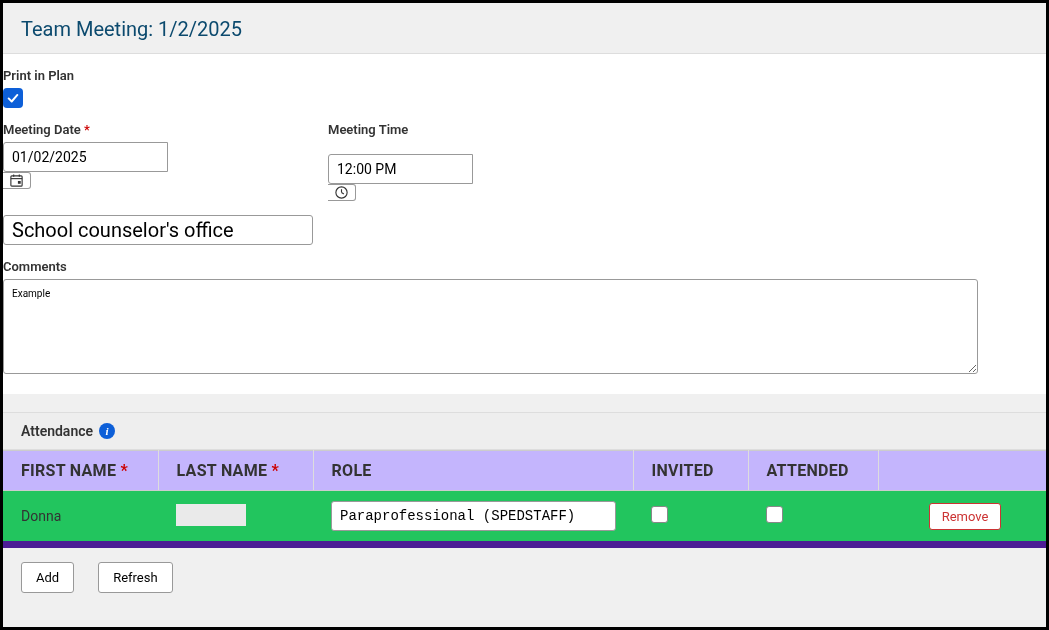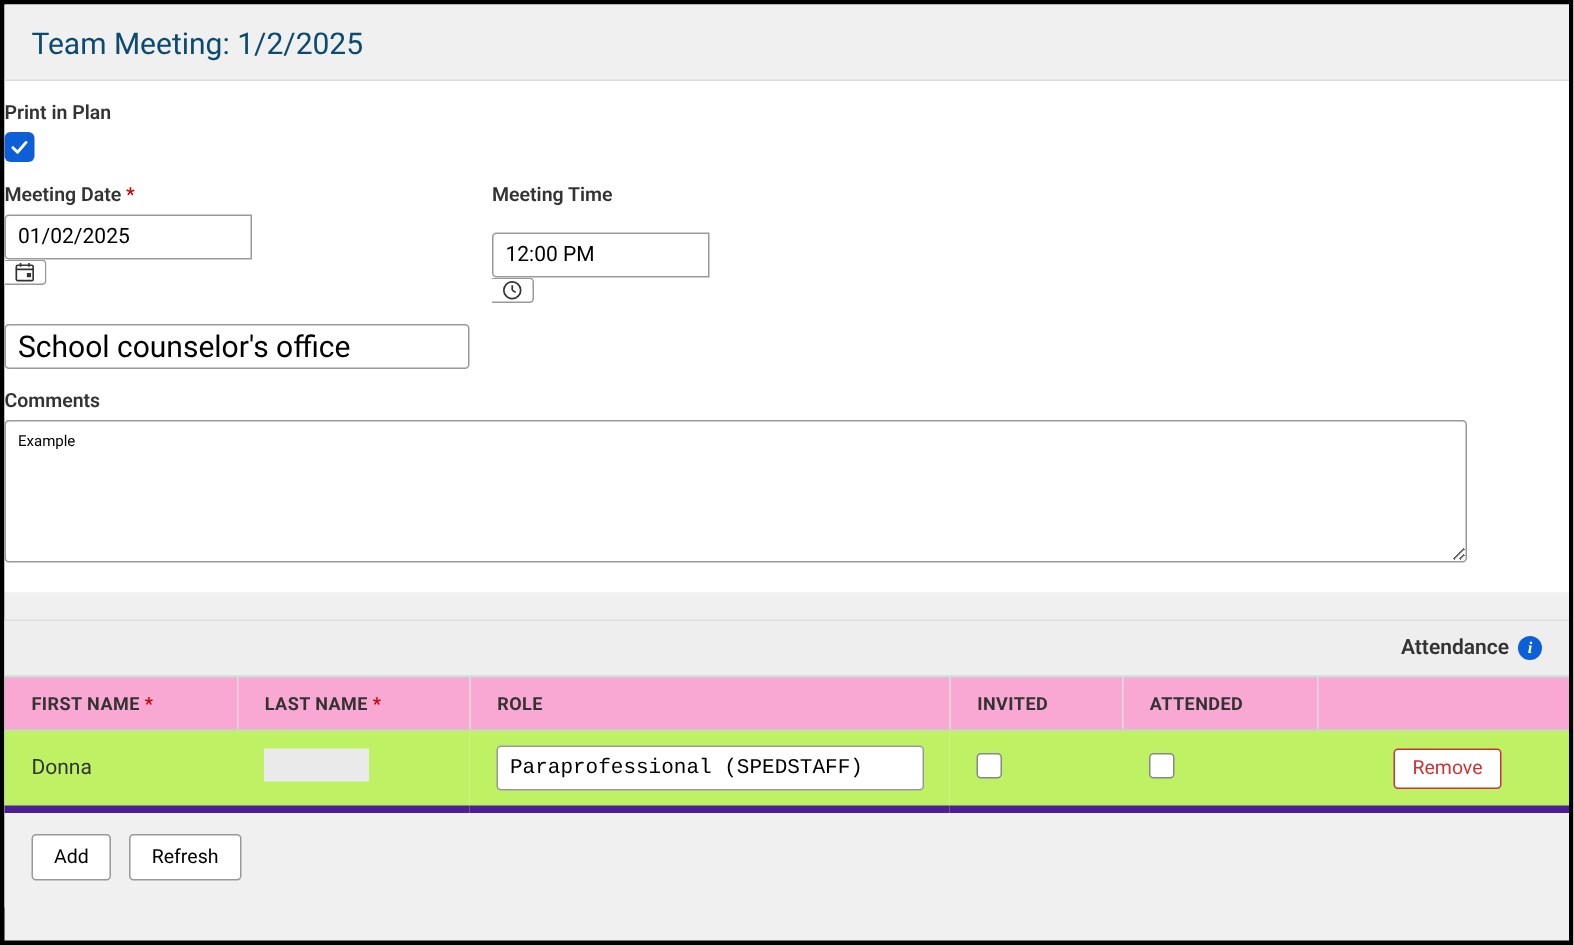--- a/index.html
+++ b/index.html
@@ -132,21 +132,20 @@
     .attendance-header {
       background: #eee;
       border-top: 1px solid #ddd;
       border-bottom: 1px solid #ddd;
       padding: 10px 18px;
       font-size: 14px;
       font-weight: 600;
       display: flex;
       align-items: center;
       gap: 6px;
-      justify-content: flex-end;
     }
     .info-badge {
       width: 16px;
       height: 16px;
       border-radius: 50%;
       background: #0d5fd8;
       color: #fff;
       display: inline-flex;
       align-items: center;
       justify-content: center;
@@ -154,37 +153,37 @@
       font-weight: bold;
       font-style: italic;
       font-family: Georgia, serif;
     }
     .attendance-table {
       width: 100%;
       border-collapse: collapse;
     }
     .attendance-table thead th {
       text-align: left;
-      font-size: 12px;
+      font-size: 16px;
       letter-spacing: 0.3px;
       font-weight: 700;
       color: #333;
       padding: 10px 12px 10px 18px;
-      background: #f9a8d4;
+      background: #c4b5fd;
       border-top: 1px solid #ccc;
       border-bottom: 1px solid #ccc;
       border-right: 1px solid #ddd;
     }
     .attendance-table thead th:last-child {
       border-right: none;
     }
     .attendance-table tbody td {
       padding: 10px 12px 10px 18px;
-      background: #bef264;
-      border-bottom: 5px solid #4c1d95;
+      background: #22c55e;
+      border-bottom: 7px solid #4c1d95;
       vertical-align: middle;
       font-size: 14px;
     }
     .lastname-placeholder {
       width: 70px;
       height: 22px;
       background: #eaeaea;
       display: inline-block;
       filter: blur(0.5px);
     }
@@ -213,21 +212,21 @@
       background: #fff;
       border-radius: 3px;
       padding: 5px 12px;
       font-size: 13px;
       cursor: pointer;
       font-family: inherit;
     }
     .action-buttons {
       padding: 14px 18px 0 18px;
       display: flex;
-      gap: 12px;
+      gap: 24px;
     }
     .plain-btn {
       border: 1px solid #999;
       background: #fff;
       border-radius: 3px;
       padding: 7px 14px;
       font-size: 13px;
       cursor: pointer;
       font-family: inherit;
     }

